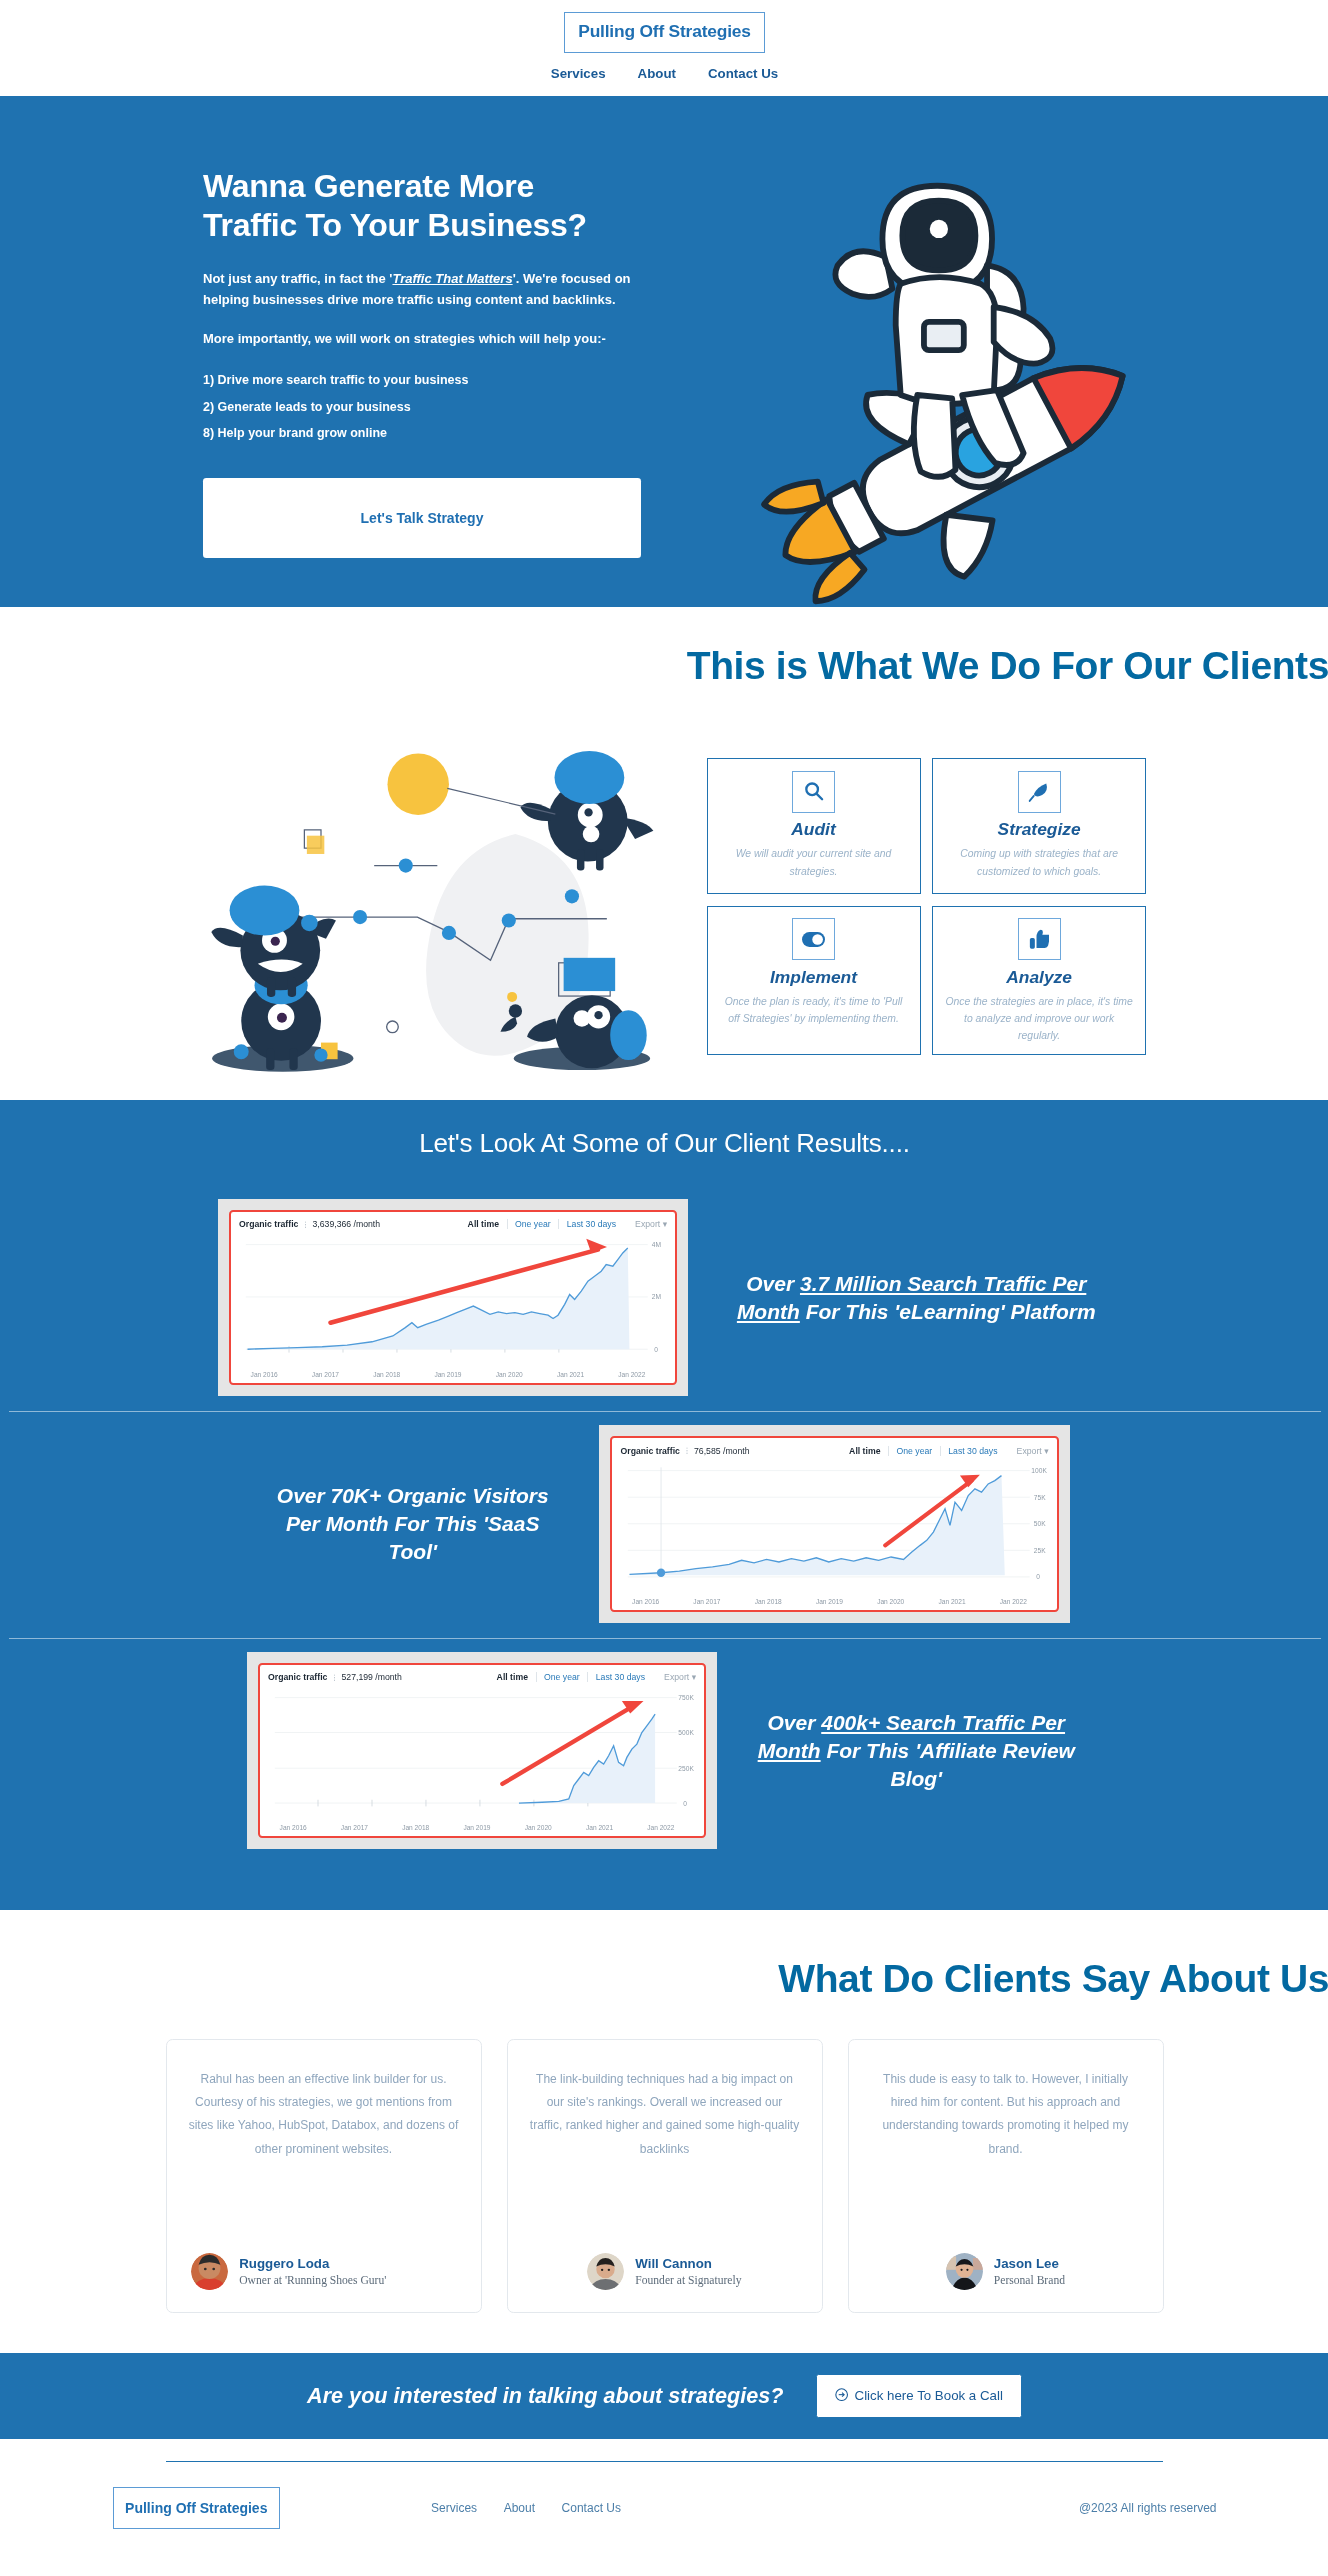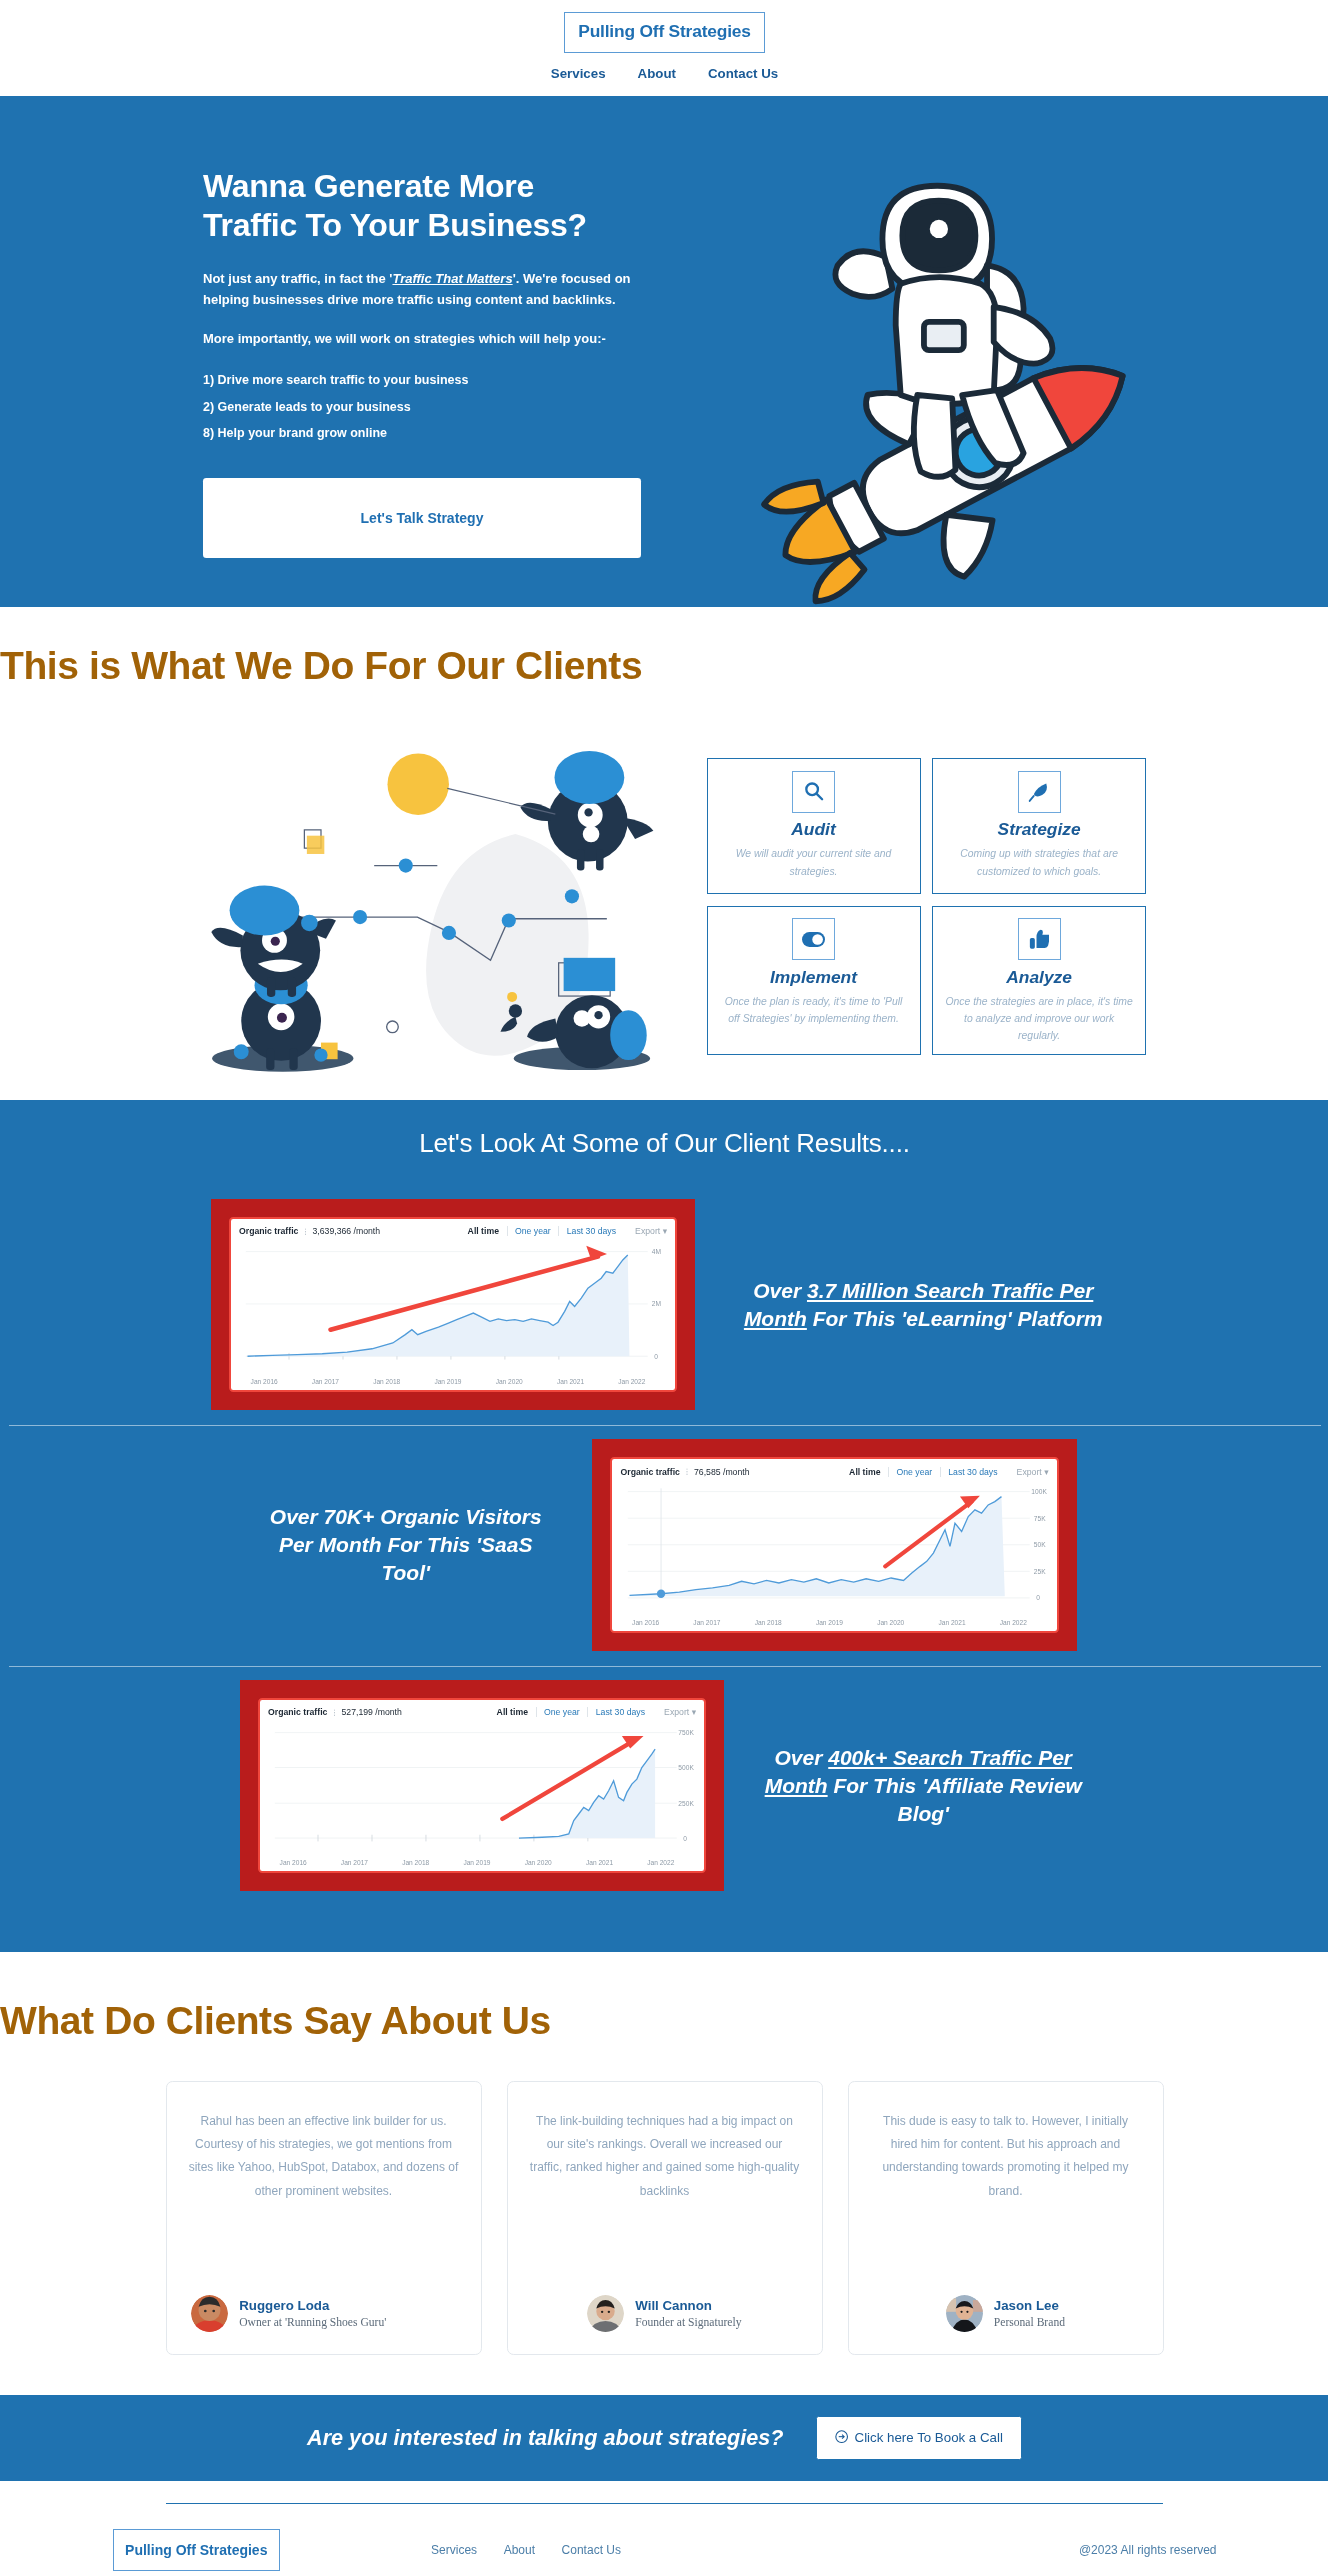--- a/index.html
+++ b/index.html
@@ -101,24 +101,24 @@
     position: absolute;
     right: 141px;
     top: 16.6px;
     width: 465px;
     height: 482px;
   }
 
   
   .whatwedo { background: #ffffff; padding: 37px 0 25px; }
   .section-title-blue {
-    text-align: left;
+    text-align: right;
     font-size: 39px;
     font-weight: 700;
-    color: #a16207;
+    color: #0369a1;
     letter-spacing: -0.4px;
     margin-bottom: 38px;
   }
   .wwd-row {
     display: flex;
     justify-content: center;
     align-items: flex-start;
     gap: 16.6px;
   }
   .wwd-illus { width: 507px; height: 349px; flex: none; }
@@ -191,22 +191,22 @@
     line-height: 1.33;
     text-align: center;
   }
   .result-text .u { text-decoration: underline; }
   .rt-w1 { width: 390px; }
   .rt-w2 { width: 307px; }
   .rt-w3 { width: 332px; }
 
   
   .chartcard {
-    background: #b91c1c;
-    padding: 18px;
+    background: #e5e5e5;
+    padding: 11px;
     flex: none;
   }
   .chartcard-inner {
     border: 2.5px solid #f0463c;
     border-radius: 4.2px;
     padding: 7.5px 8.3px 5px;
     background: #fff;
     position: relative;
   }
   .chart-head {

